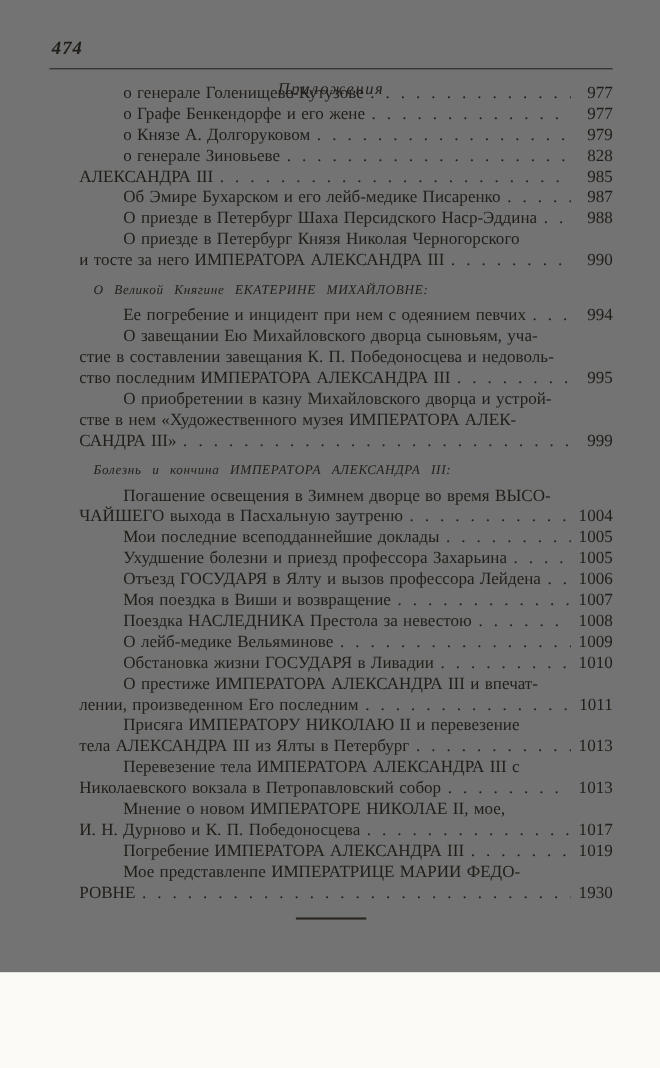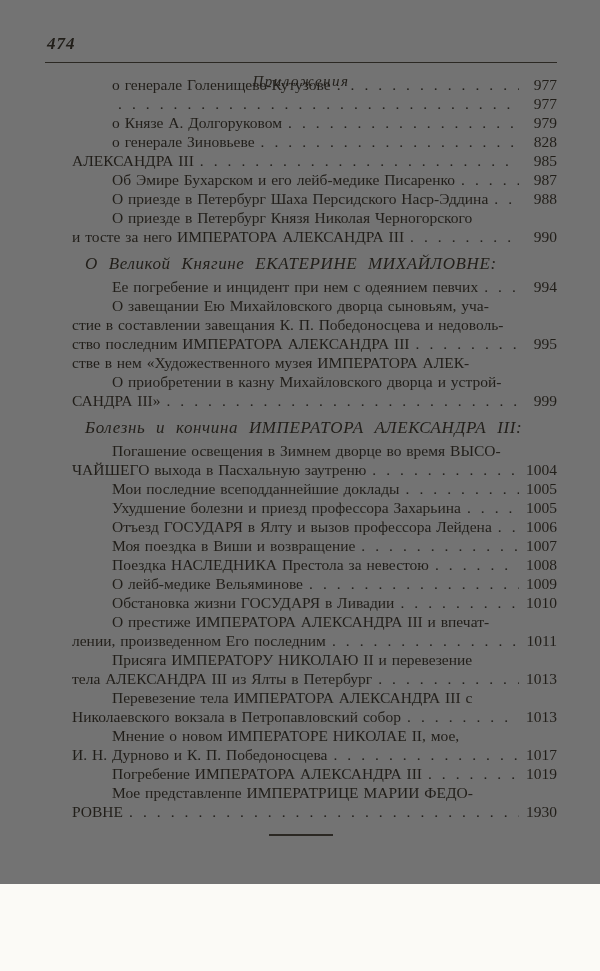--- a/index.html
+++ b/index.html
@@ -61,21 +61,21 @@
   }
   .toc-line.first {
     padding-left: 40px;
   }
   .toc-line .txt {
     flex: 0 0 auto;
     word-spacing: 1px;
   }
   .toc-heading {
     font-style: italic;
-    font-size: 17px;
+    font-size: 12px;
     line-height: 19px;
     padding-left: 40px;
     margin-top: 8px;
     margin-bottom: 4px;
     word-spacing: 6px;
     letter-spacing: 0.6px;
     white-space: nowrap;
   }
   .dots {
     flex: 1 1 auto;
@@ -107,20 +107,21 @@
     <span class="running">Приложения</span>
   </div>
   <hr class="header-rule">
   <div class="toc" id="toc">
       <div class="toc-line first">
         <span class="txt">о генерале Голенищеве-Кутузове</span>
         <span class="dots">............................................................</span>
         <span class="pg">977</span>
       </div>
       <div class="toc-line first">
+        <span class="txt">о Графе Бенкендорфе и его жене</span>
         <span class="dots">............................................................</span>
         <span class="pg">977</span>
       </div>
       <div class="toc-line first">
         <span class="txt">о Князе А. Долгоруковом</span>
         <span class="dots">............................................................</span>
         <span class="pg">979</span>
       </div>
       <div class="toc-line first">
         <span class="txt">о генерале Зиновьеве</span>
@@ -160,25 +161,25 @@
         <span class="txt">О завещании Ею Михайловского дворца сыновьям, уча-</span>
       </div>
       <div class="toc-line">
         <span class="txt">стие в составлении завещания К. П. Победоносцева и недоволь-</span>
       </div>
       <div class="toc-line">
         <span class="txt">ство последним ИМПЕРАТОРА АЛЕКСАНДРА III</span>
         <span class="dots">............................................................</span>
         <span class="pg">995</span>
       </div>
+      <div class="toc-line first">
+        <span class="txt">О приобретении в казну Михайловского дворца и устрой-</span>
+      </div>
       <div class="toc-line">
         <span class="txt">стве в нем «Художественного музея ИМПЕРАТОРА АЛЕК-</span>
-      </div>
-      <div class="toc-line first">
-        <span class="txt">О приобретении в казну Михайловского дворца и устрой-</span>
       </div>
       <div class="toc-line">
         <span class="txt">САНДРА III»</span>
         <span class="dots">............................................................</span>
         <span class="pg">999</span>
       </div>
       <div class="toc-heading">Болезнь и кончина ИМПЕРАТОРА АЛЕКСАНДРА III:</div>
       <div class="toc-line first">
         <span class="txt">Погашение освещения в Зимнем дворце во время ВЫСО-</span>
       </div>

